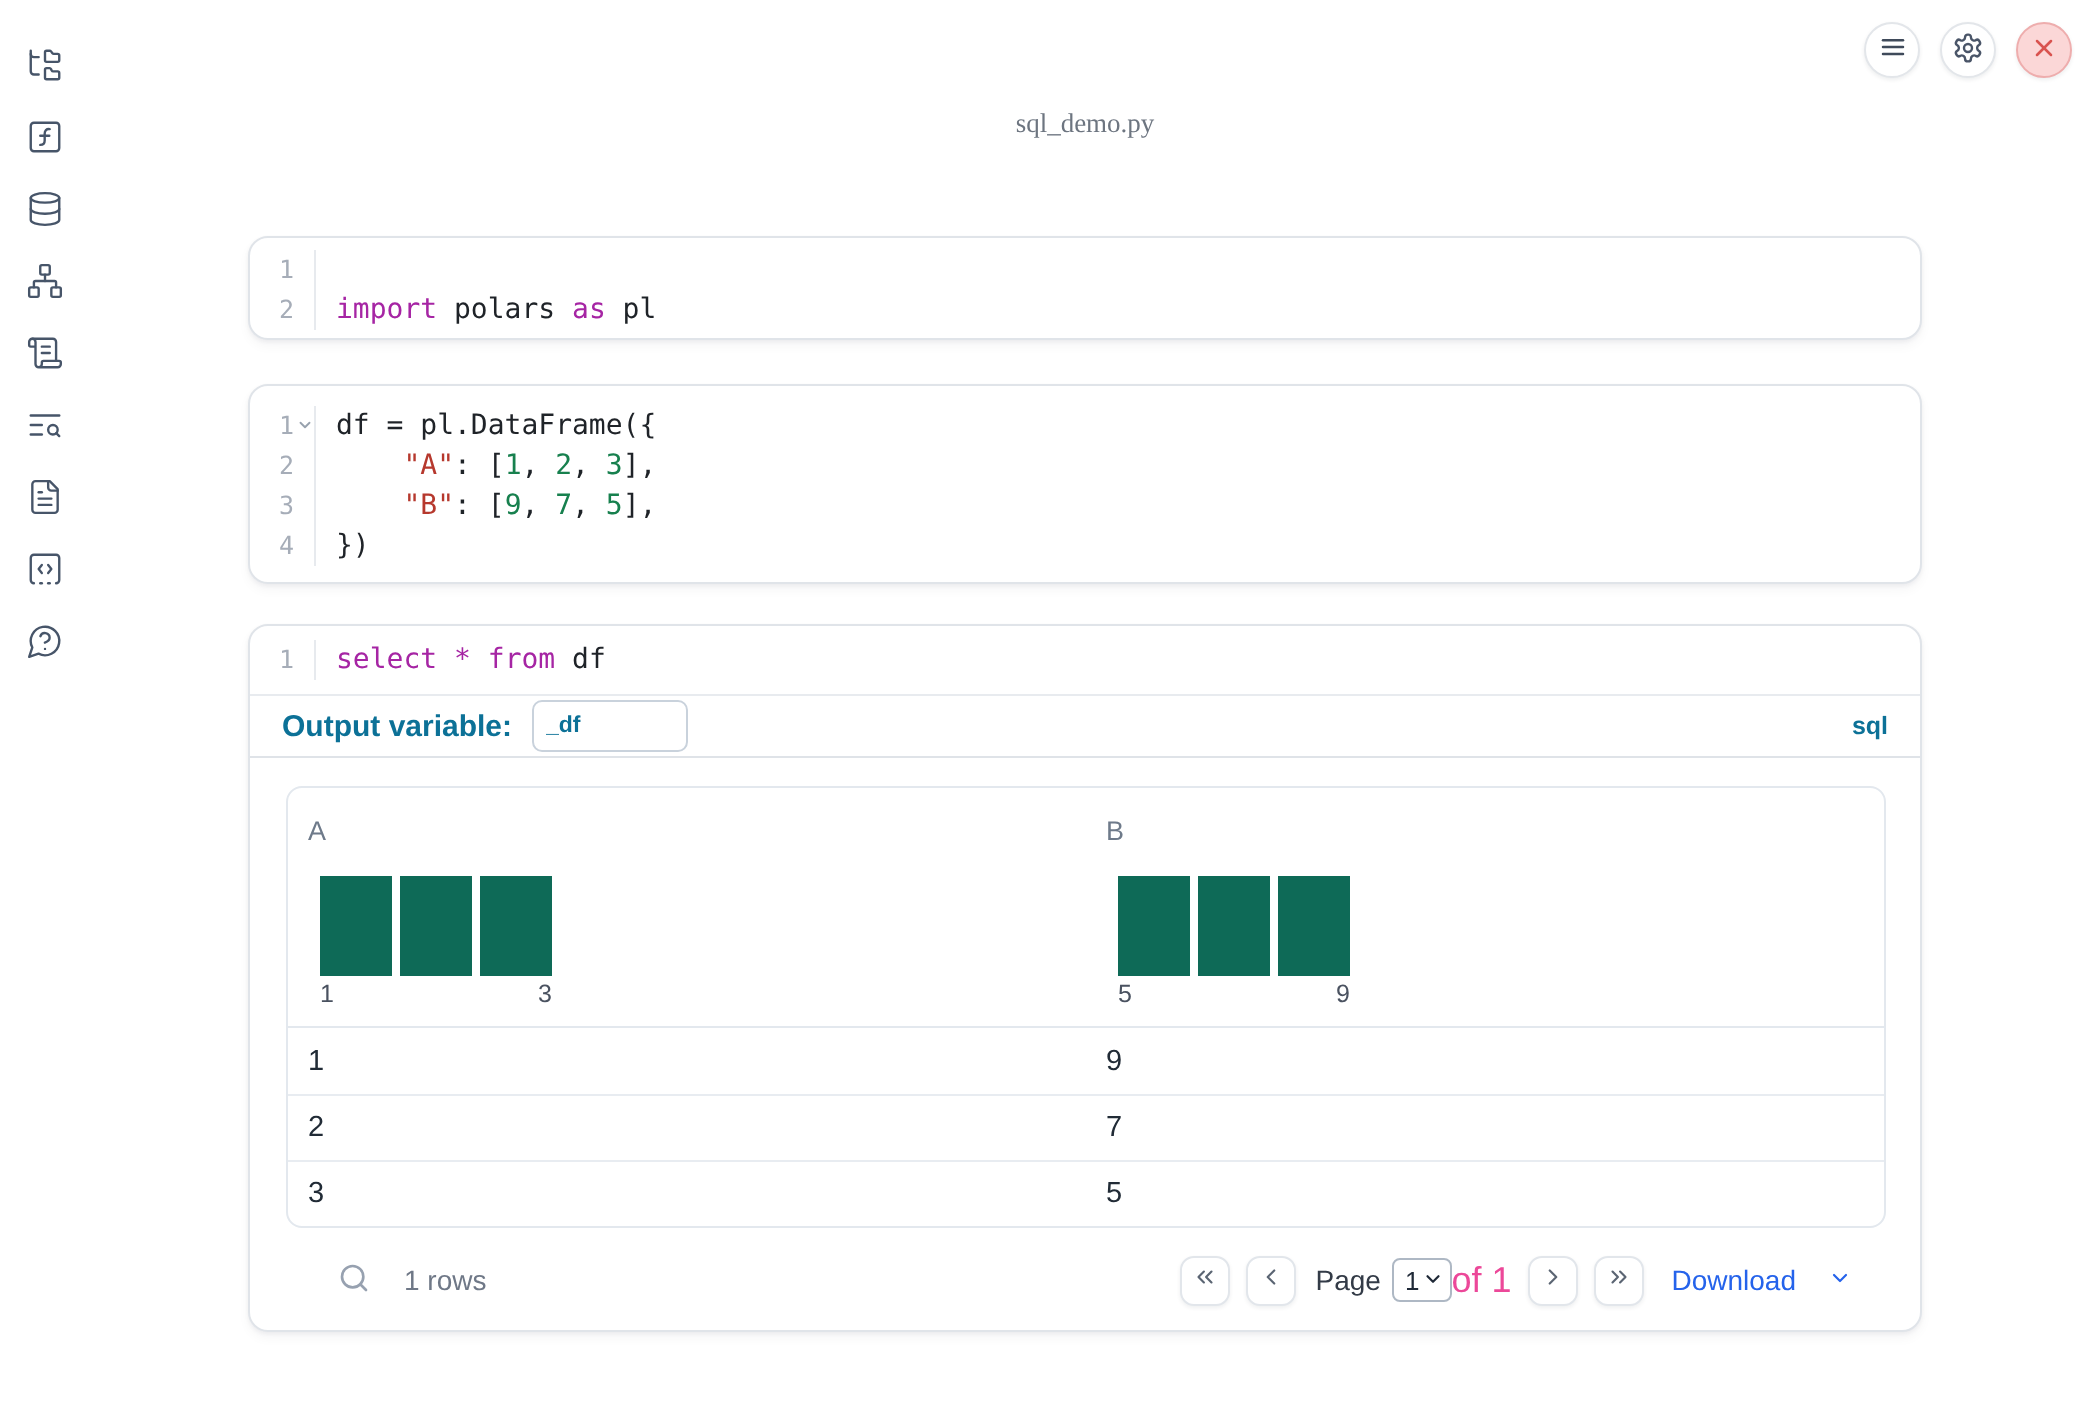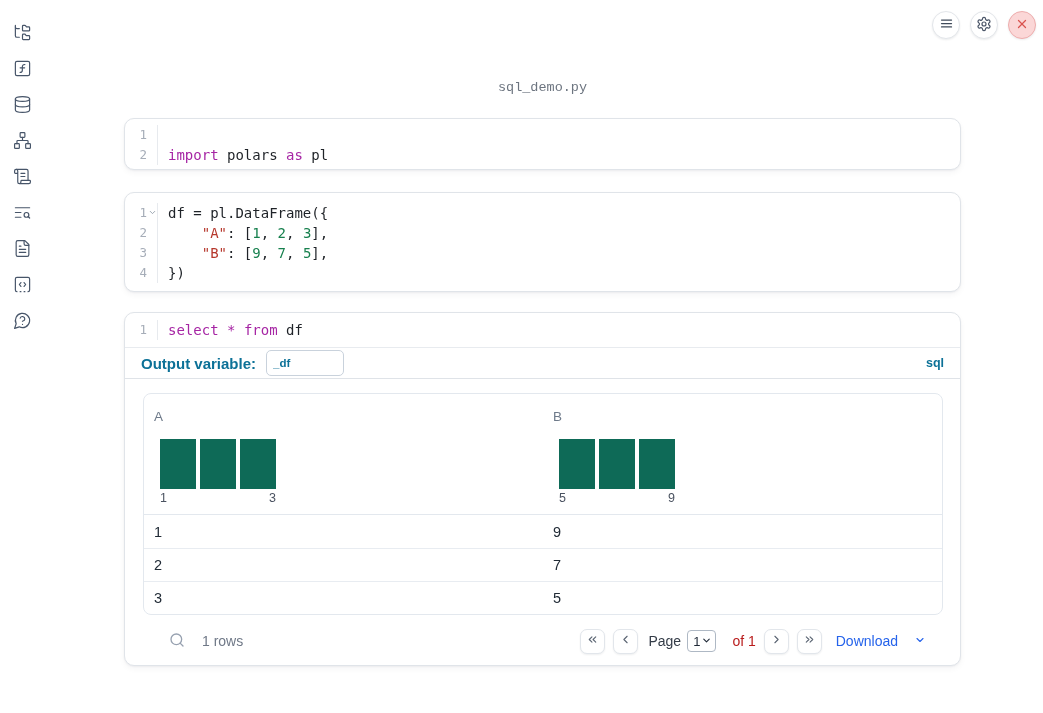--- a/index.html
+++ b/index.html
@@ -16,22 +16,22 @@
 
   
   .topbar { position:absolute; top:11px; right:7px; display:flex; gap:10px; }
   .round-btn { width:28px; height:28px; border-radius:50%; background:#fff;
                border:1px solid #e3e6ea; box-shadow:0 1px 2px rgba(16,24,40,.08);
                display:flex; align-items:center; justify-content:center; cursor:pointer; }
   .round-btn.danger { background:#fbd7d7; border-color:#eeadad; }
 
   
   .content { position:absolute; left:124px; width:837px; top:0; height:100%; }
-  .nb-title { position:absolute; top:80px; width:100%; text-align:center;
-              font-family:Liberation Mono, monospace; font-size:13.5px; color:#6d7580; }
+  .nb-title { position:absolute; top:54px; width:100%; text-align:center;
+              font-family:Liberation Serif, serif; font-size:13.5px; color:#6d7580; }
 
   .cell { position:absolute; left:0; width:837px; background:#fff;
           border:1px solid #e0e4e9; border-radius:10px;
           box-shadow:0 1px 2px rgba(16,24,40,.05), 0 3px 6px rgba(16,24,40,.04);
           overflow:hidden; }
   .cell-1 { top:118px; height:52px; }
   .cell-2 { top:192px; height:100px; }
   .cell-3 { top:312px; height:354px; }
 
   .code { padding:6px 0; font-family:"DejaVu Sans Mono", monospace; font-size:14px; }
@@ -77,21 +77,21 @@
   .row-count { margin-left:17px; font-size:14px; color:#6f7887; }
   .nav-btn { width:25px; height:25px; border-radius:7px; background:#fff;
              border:1px solid #e2e6eb; box-shadow:0 1px 2px rgba(16,24,40,.07);
              display:flex; align-items:center; justify-content:center; cursor:pointer;
              margin-left:8px; }
   .page-label { margin-left:10px; font-size:14px; color:#333b47; }
   .page-select { margin-left:6px; height:22px; min-width:27px; padding:0 3px 0 5px;
                  border:1px solid #aeb8c4; border-radius:4px; background:#fff;
                  display:flex; align-items:center; gap:1px; font-size:13px; color:#1f2937;
                  cursor:pointer; }
-  .of-label { margin-left:16px; font-size:14px; color:#b91c1c; }
+  .of-label { margin-left:0; font-size:18px; color:#ec4899; }
   .download-btn { margin-left:14px; background:none; border:none; cursor:pointer;
                   display:flex; align-items:center; gap:16px;
                   font-size:14px; color:#2563eb; font-family:"Liberation Sans", sans-serif; }
 </style>
 </head>
 <body>
 
 <aside class="sidebar">
   <button class="side-btn">
     <span><svg viewBox="0 0 24 24" fill="none" stroke="currentColor" stroke-width="1.5" stroke-linecap="round" stroke-linejoin="round">

